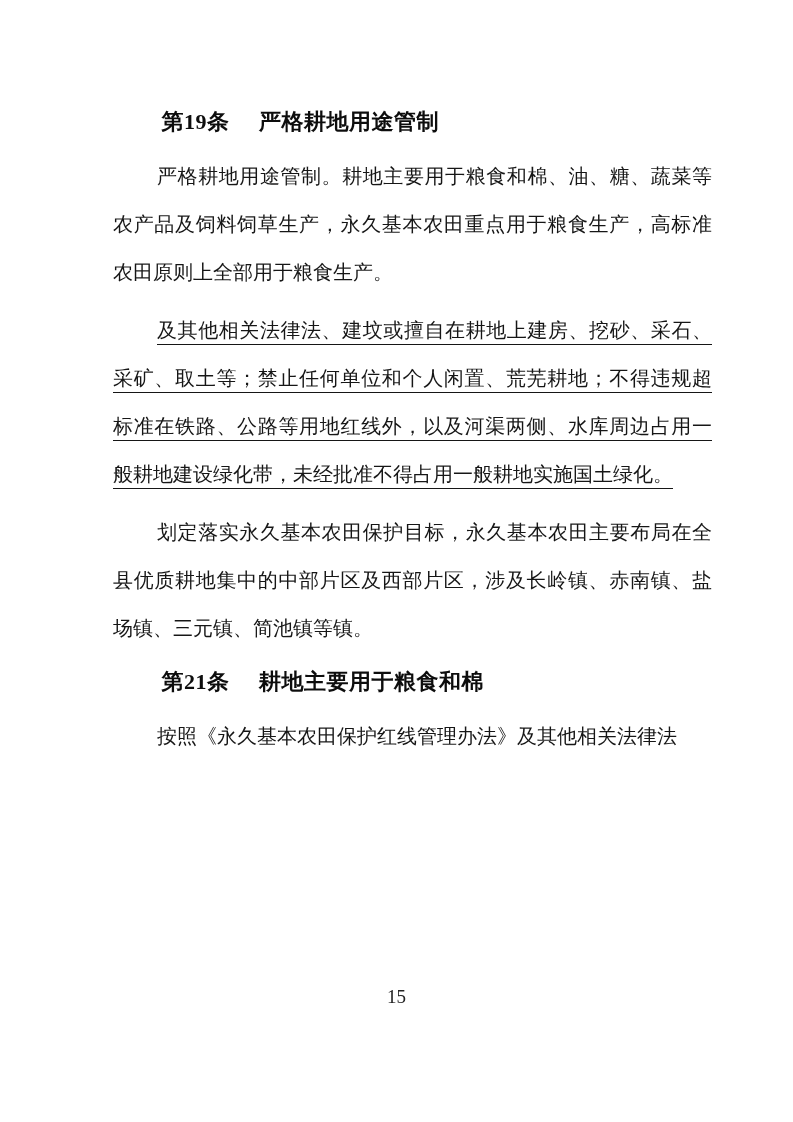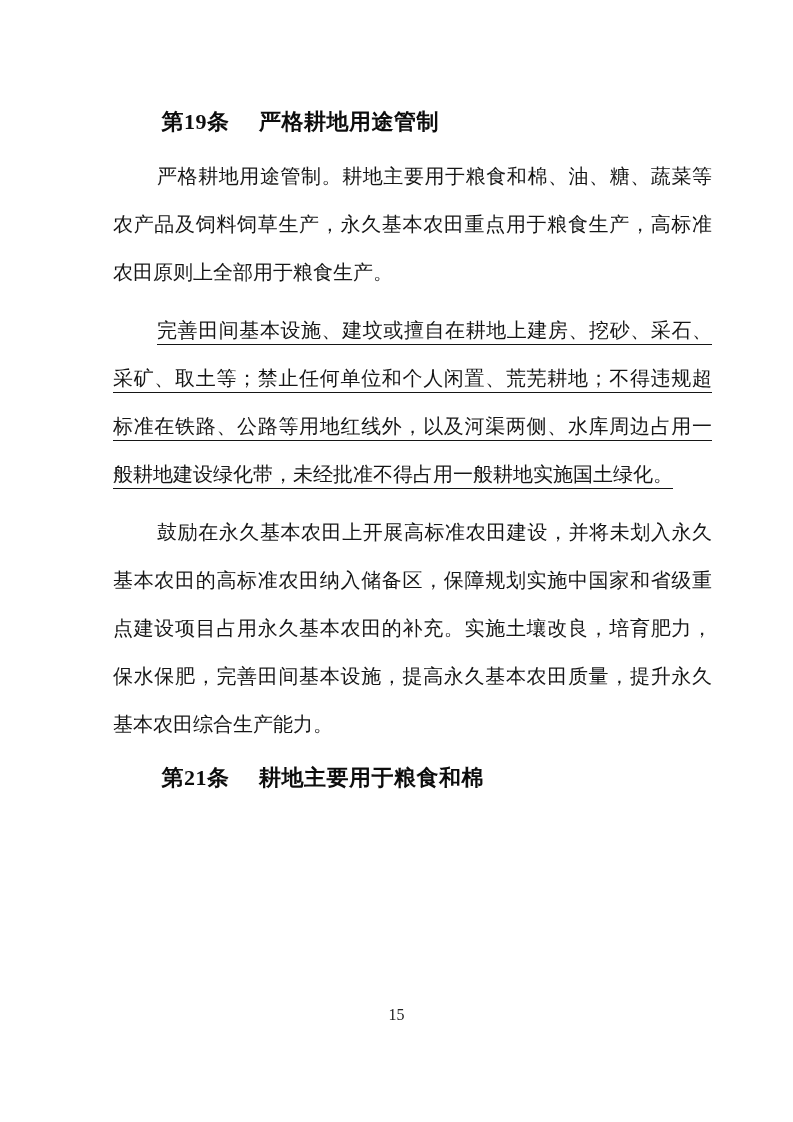--- a/index.html
+++ b/index.html
@@ -46,31 +46,31 @@
     text-decoration-thickness: 1px;
     text-underline-offset: 7px;
     text-decoration-color: #161616;
   }
   .page-number {
     position: absolute;
     top: 986px;
     left: 0;
     width: 100%;
     text-align: center;
-    font-size: 16px;
+    font-size: 19px;
     color: #222222;
     font-family: "Liberation Serif", serif;
-    margin-top: 20px;
   }
 </style>
 </head>
 <body>
 
 <div class="page">
   <div class="content">
       <h2 class="article-heading"><span class="art-num">第19条</span><span>严格耕地用途管制</span></h2>
       <p class="body-para">严格耕地用途管制。耕地主要用于粮食和棉、油、糖、蔬菜等农产品及饲料饲草生产，永久基本农田重点用于粮食生产，高标准农田原则上全部用于粮食生产。</p>
-      <p class="body-para underlined">完善田间基本设施、建坟或擅自在耕地上建房、挖砂、采石、采矿、取土等；禁止任何单位和个人闲置、荒芜耕地；不得违规超标准在铁路、公路等用地红线外，以及河渠两侧、水库周边占用一般耕地建设绿化带，未经批准不得占用一般耕地实施国土绿化。</p>
-      <p class="body-para">鼓励在永久基本农田上开展高标准农田建设，并将未划入永久基本农田的高标准农田纳入储备区，保障规划实施中国家和省级重点建设项目占用永久基本农田的补充。实施土壤改良，培育肥力，保水保肥，完善田间基本设施，提高永久基本农田质量，提升永久基本农田综合生产能力。</p>
+      <p class="body-para underlined">及其他相关法律法、建坟或擅自在耕地上建房、挖砂、采石、采矿、取土等；禁止任何单位和个人闲置、荒芜耕地；不得违规超标准在铁路、公路等用地红线外，以及河渠两侧、水库周边占用一般耕地建设绿化带，未经批准不得占用一般耕地实施国土绿化。</p>
+      <p class="body-para">划定落实永久基本农田保护目标，永久基本农田主要布局在全县优质耕地集中的中部片区及西部片区，涉及长岭镇、赤南镇、盐场镇、三元镇、简池镇等镇。</p>
       <h2 class="article-heading"><span class="art-num">第21条</span><span>耕地主要用于粮食和棉</span></h2>
+      <p class="body-para">按照《永久基本农田保护红线管理办法》及其他相关法律法</p>
     </div>
   <div class="page-number">15</div>
 </div>
 
 </body></html>

